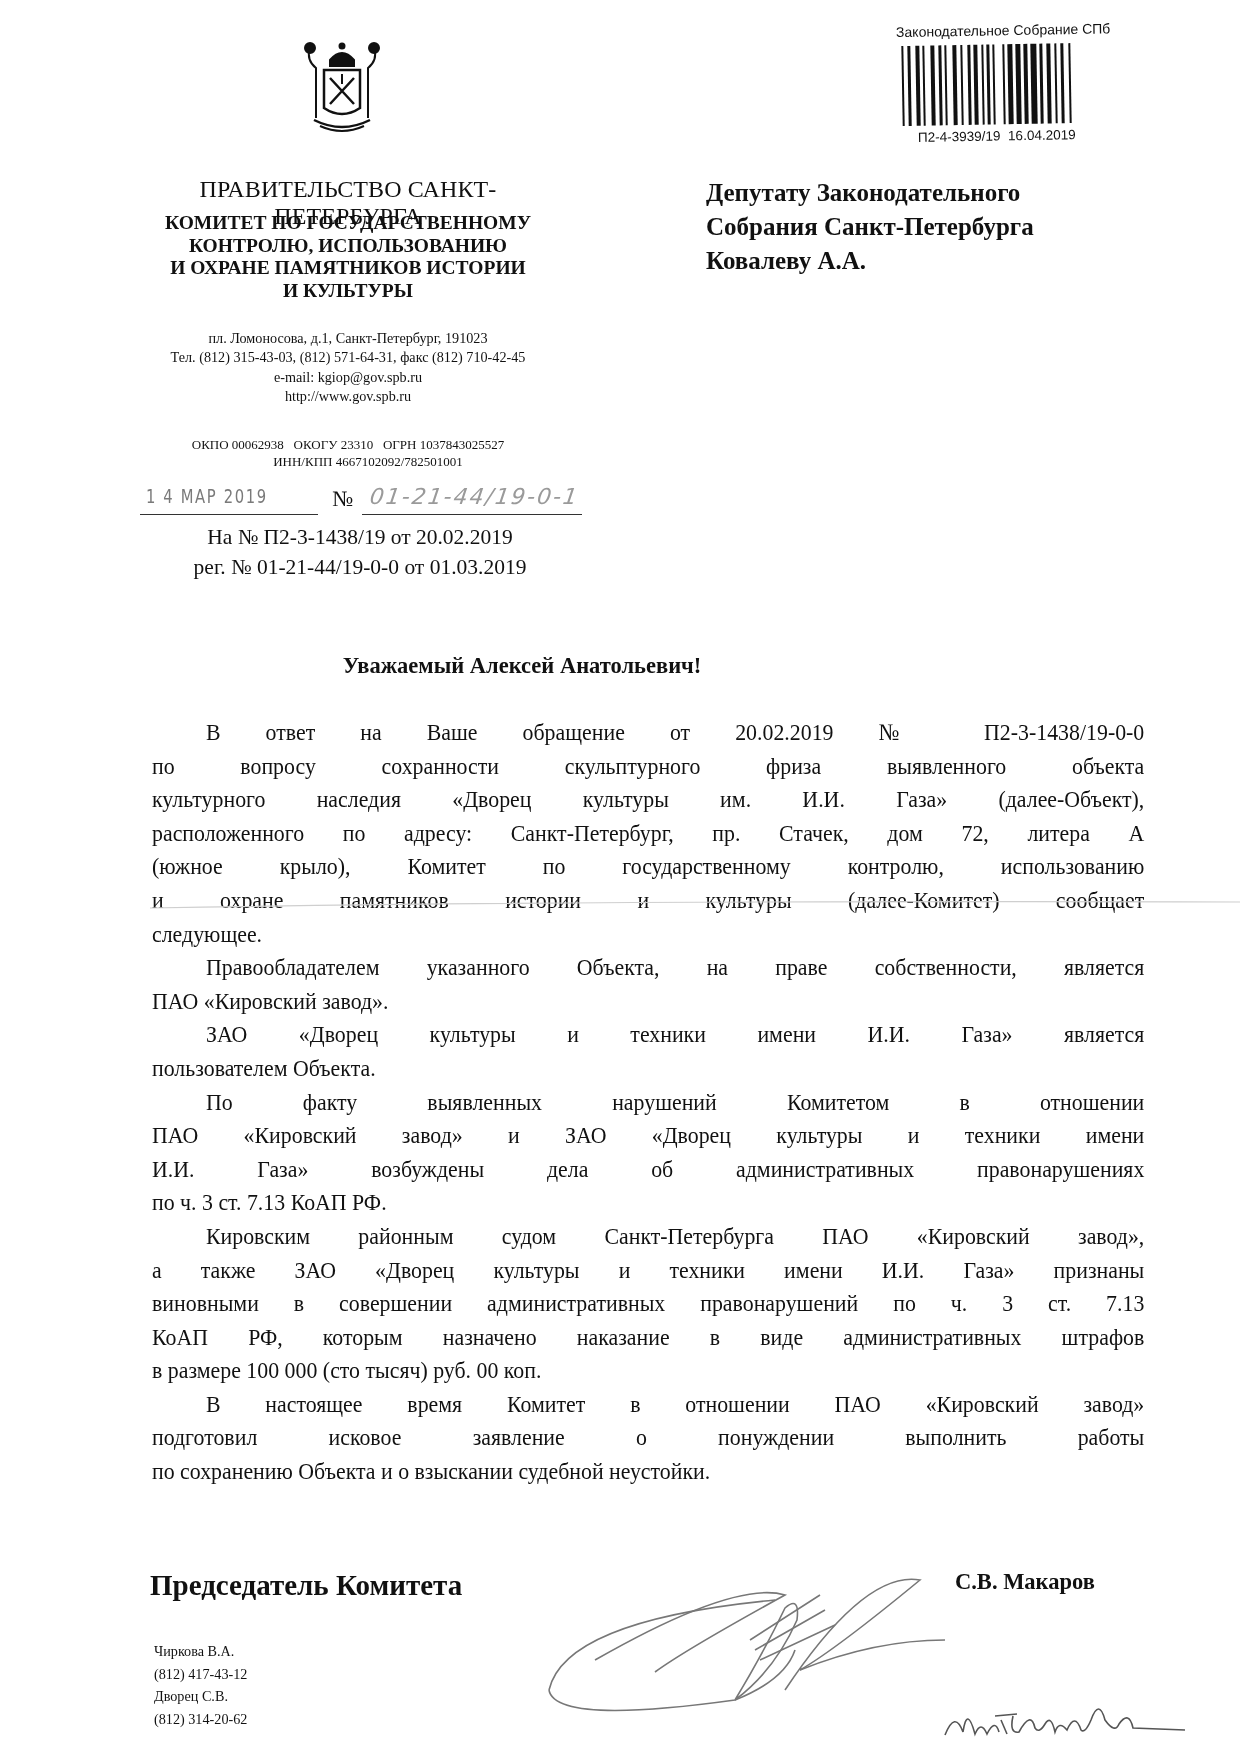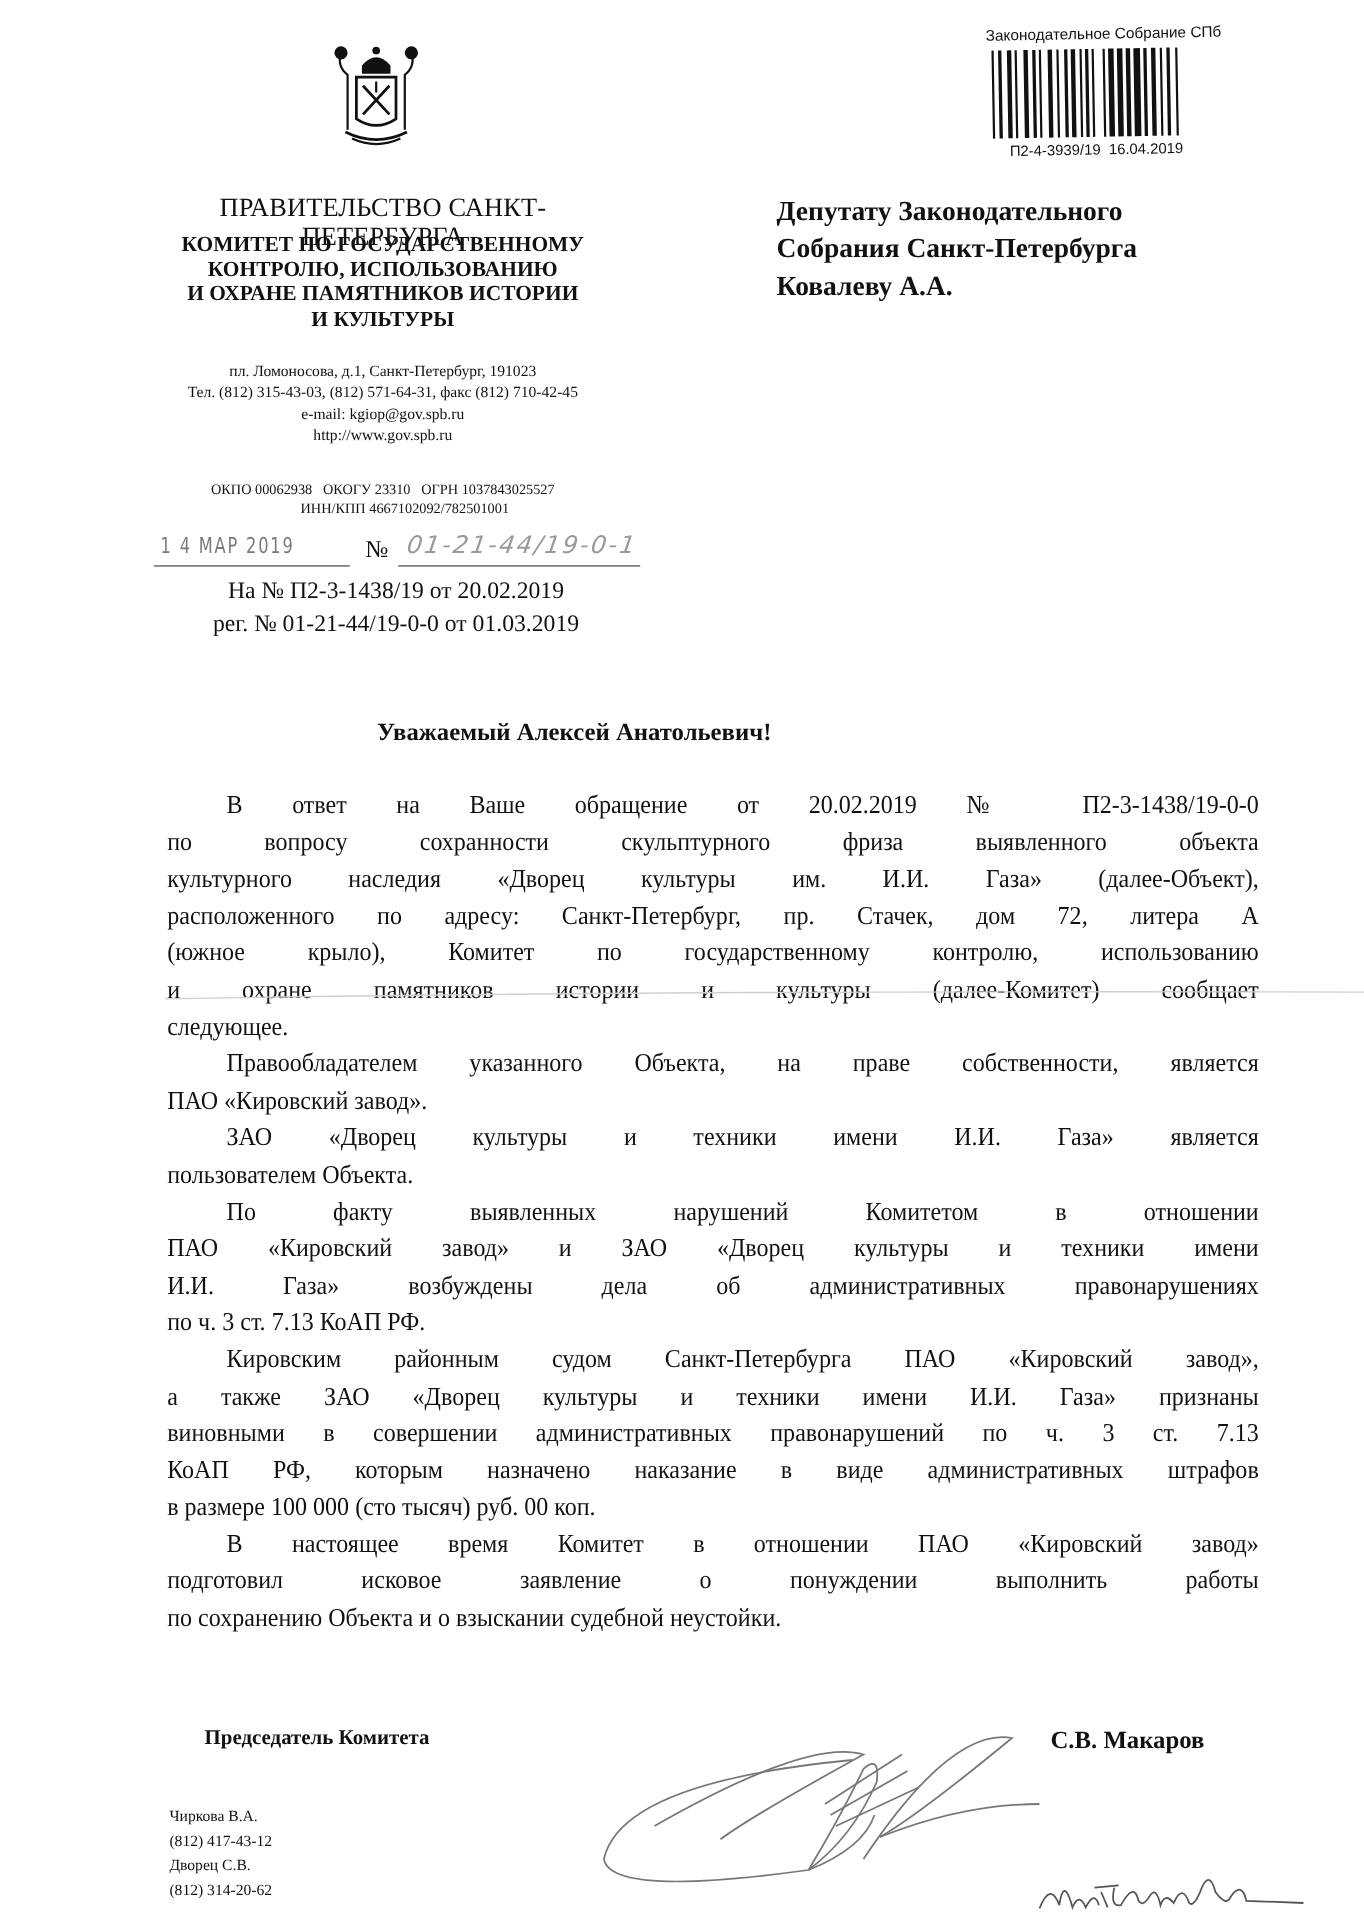--- a/index.html
+++ b/index.html
@@ -38,21 +38,21 @@
   
   .greeting { left: 0; width: 1026px; text-align: center; top: 653px; font-size: 22.5px; font-weight: bold; padding-left: 18px; box-sizing: border-box; }
 
   
   .body { left: 152px; top: 716px; width: 992px; font-size: 23.5px; line-height: 33.6px; text-align: justify;
           font-family: "Liberation Serif", serif; transform: scaleX(0.93); transform-origin: left top; width: 1067px; }
   .body p { margin: 0; text-indent: 58px; text-align: justify; text-align-last: left; }
   .body p span.jl { display: block; text-align: justify; text-align-last: justify; }
 
   
-  .sig-title { left: 150px; top: 1569px; font-size: 19px; font-weight: bold; margin-left: 36px; }
+  .sig-title { left: 150px; top: 1569px; font-size: 29px; font-weight: bold; }
   .sig-name { left: 955px; top: 1569px; font-size: 22.5px; font-weight: bold; }
   .signature { left: 535px; top: 1540px; width: 430px; height: 190px; }
   .executors { left: 154px; top: 1640px; font-size: 14.2px; line-height: 22.5px; }
   .visa { left: 935px; top: 1690px; width: 260px; height: 60px; }
   .scanline { left: 0; top: 898px; width: 1240px; height: 14px; }
 </style>
 </head>
 <body>
 
 <svg class="abs emblem" viewBox="0 0 84 96">

